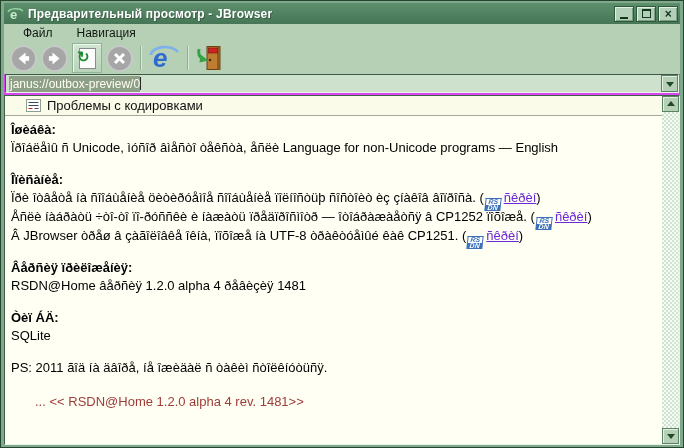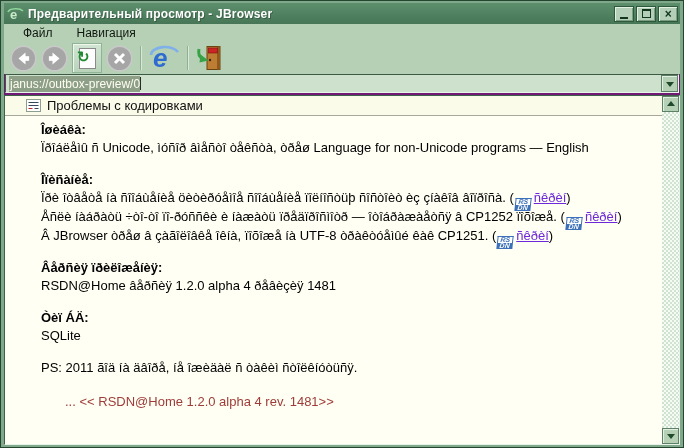--- a/index.html
+++ b/index.html
@@ -39,21 +39,21 @@
   .tb{background:transparent;border:none;padding:0;margin:0 2px;display:flex;align-items:center;justify-content:center;cursor:default;}
   .refresh-btn{
     width:30px;height:30px;border:1px solid #8fb495;
     background:linear-gradient(180deg,#d2e5d3,#b9d3ba);
     box-shadow:inset 1px 1px 0 #eef7ee;position:relative;
   }
   .refresh-page{width:17px;height:21px;background:#fdfdfd;border:1px solid #8a8a8a;position:relative;}
   .refresh-glyph{position:absolute;left:4px;top:5px;font-size:15px;font-weight:bold;color:#1f8a2f;line-height:15px;}
   .sep{width:1px;height:24px;background:#8fae92;box-shadow:1px 0 0 #d8e8d9;margin:0 5px;}
   
-  .addr-row{height:21px;flex:0 0 21px;background:#701a75;padding:0 1px 2px 1px;display:flex;}
+  .addr-row{height:21px;flex:0 0 21px;background:#d946ef;padding:0 1px 2px 1px;display:flex;}
   .combo{
     flex:1;height:19px;display:flex;background:#cde1cd;
     border:1px solid;border-color:#3a5a43 #e9f4ea #e9f4ea #3a5a43;
   }
   .addr-text{flex:1;display:flex;align-items:center;font-size:12px;padding-left:3px;overflow:hidden;white-space:nowrap;}
   .sel{background:#8e9f88;color:#fffef2;padding:1px 0 1px 1px;}
   .caret{width:1px;height:13px;background:#2a2a2a;display:inline-block;}
   .combo-btn{
     width:17px;background:#b6d0b6;display:flex;align-items:center;justify-content:center;
     border:1px solid #5d8166;box-shadow:inset 1px 1px 0 #e2efe3;
@@ -63,21 +63,21 @@
   
   .content-wrap{
     flex:1;display:flex;overflow:hidden;background:#fffff4;
     border:1px solid;border-color:#3f6049 #e7f2e8 #e7f2e8 #3f6049;
   }
   .doc{flex:1;display:flex;flex-direction:column;overflow:hidden;}
   .doc-header{
     height:20px;flex:0 0 20px;background:#fbfbea;border-bottom:1px solid #a7a79a;
     display:flex;align-items:center;padding-left:21px;font-size:13px;color:#101010;gap:6px;
   }
-  .doc-body{flex:1;padding:5px 4px 0 20px;font-size:13px;line-height:18px;color:#000;margin-left:16px;}
+  .doc-body{flex:1;padding:5px 4px 0 6px;font-size:13px;line-height:18px;color:#000;}
   .b{font-weight:bold;height:18px;}
   .ln{height:19px;white-space:nowrap;}
   .gap{height:13px;}
   .link{color:#6d28d9;text-decoration:underline;cursor:pointer;}
   .signature{color:#9e3c38;margin-left:24px;margin-top:2px;white-space:nowrap;}
   .rsdn{
     display:inline-flex;flex-direction:column;width:16px;height:13px;vertical-align:-2px;
     margin:0 3px 0 1px;font-style:italic;font-weight:bold;font-size:7px;line-height:6px;
     text-align:center;transform:skewX(-6deg);
   }
@@ -199,21 +199,21 @@
           <rect x="0.5" y="0.5" width="14" height="12" fill="#ffffff" stroke="#8f9f8f"></rect>
           <path d="M2.5 3.5 H12.5 M2.5 6.5 H12.5" stroke="#39495c" stroke-width="1"></path>
           <path d="M2.5 9.5 H6.5" stroke="#c22222" stroke-width="1"></path>
           <path d="M8.5 9.5 H12.5" stroke="#39495c" stroke-width="1"></path>
         </svg>
         <span>Проблемы с кодировками</span>
       </div>
       <div class="doc-body">
 
         <div class="b">Îøèáêà:</div>
-        <div class="ln">Ïðîáëåìû ñ Unicode, ìóñîð âìåñòî òåêñòà, òðåø Language for non-Unicode programs — English</div>
+        <div class="ln">Ïðîáëåìû ñ Unicode, ìóñîð âìåñòî òåêñòà, åñëè Language for non-Unicode programs — English</div>
 
         <div class="gap"></div>
 
         <div class="b">Îïèñàíèå:</div>
         <div class="ln"><span>Ïðè îòâåòå íà ñîîáùåíèå öèòèðóåìîå ñîîáùåíèå ïîëíîñòüþ ñîñòîèò èç çíàêîâ âîïðîñà. (</span><span class="rsdn">
               <span class="rs">RS</span>
               <span class="dn">DN</span>
             </span><a class="link">ñêðèí</a><span>)</span></div>
         <div class="ln"><span>Åñëè íàáðàòü ÷òî-òî ïî-ðóññêè è íàæàòü ïðåäïðîñìîòð — îòîáðàæàåòñÿ â CP1252 ïîõîæå. (</span><span class="rsdn">
               <span class="rs">RS</span>

